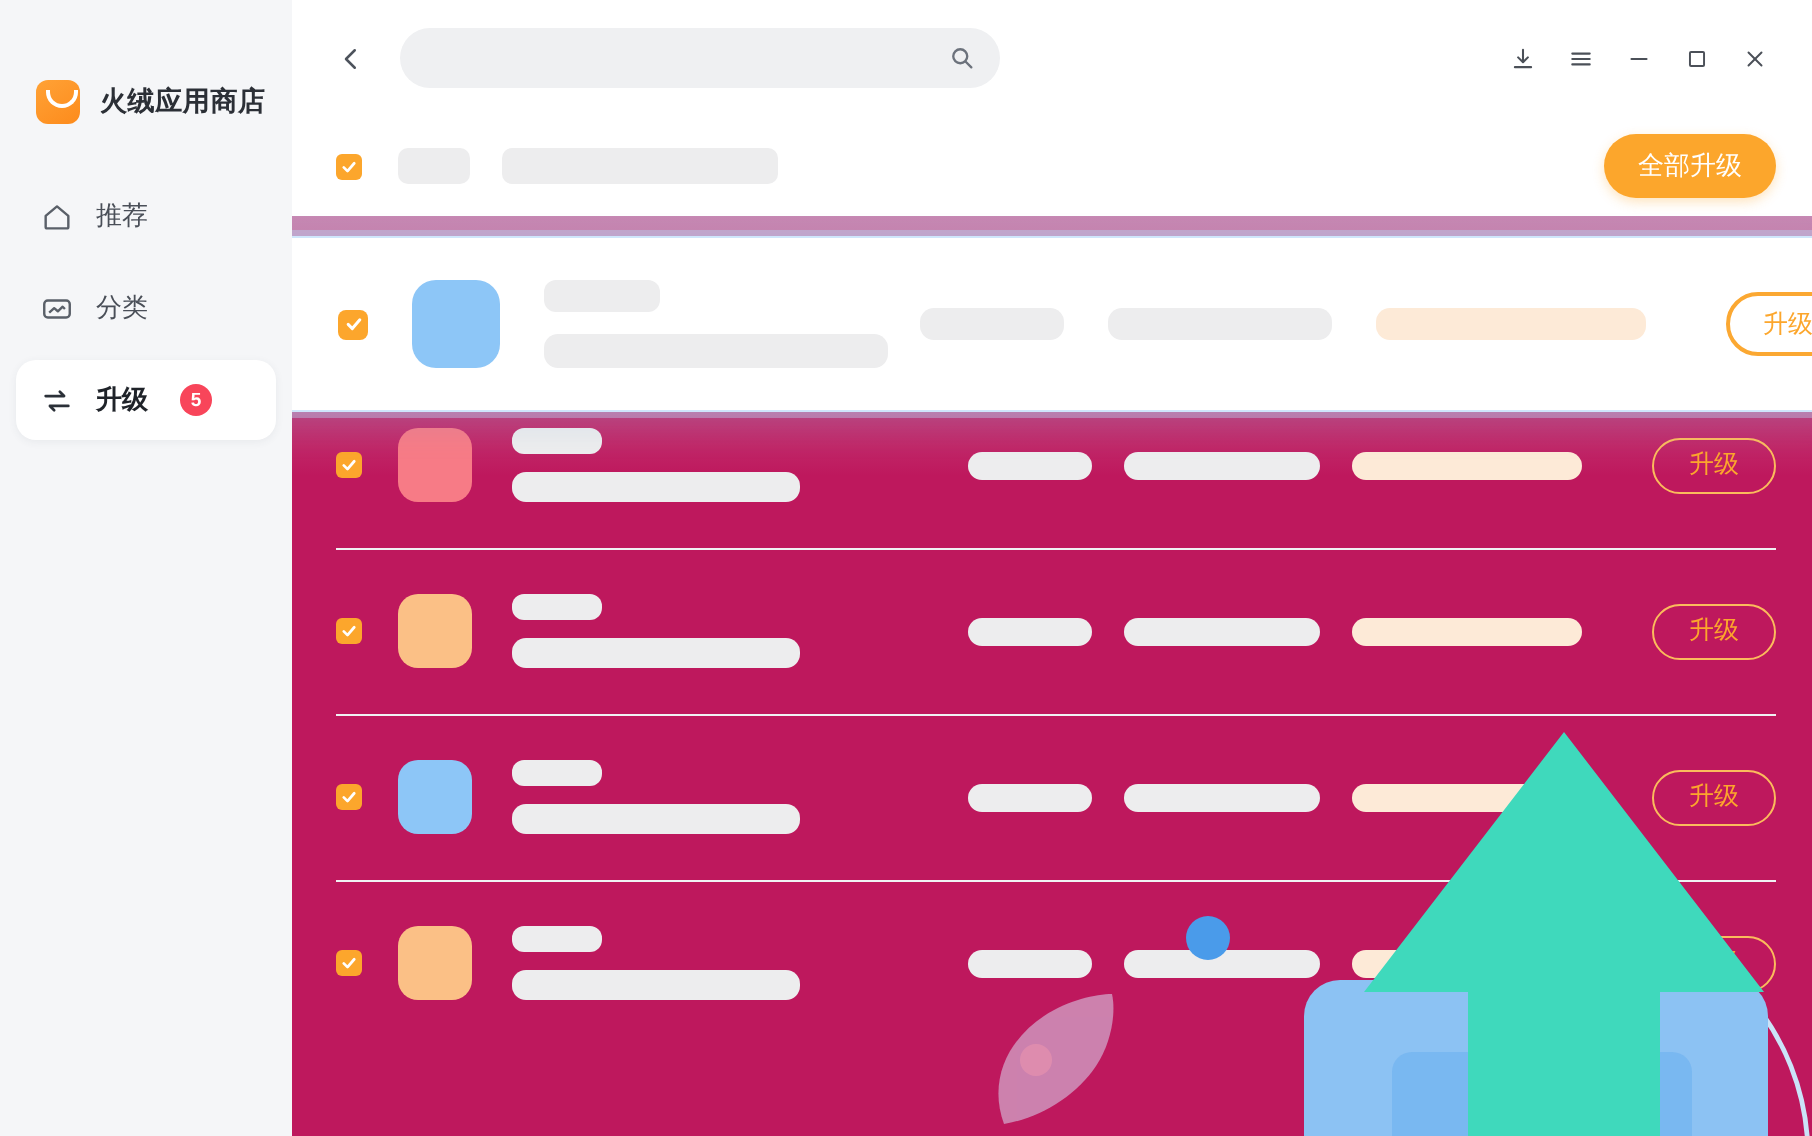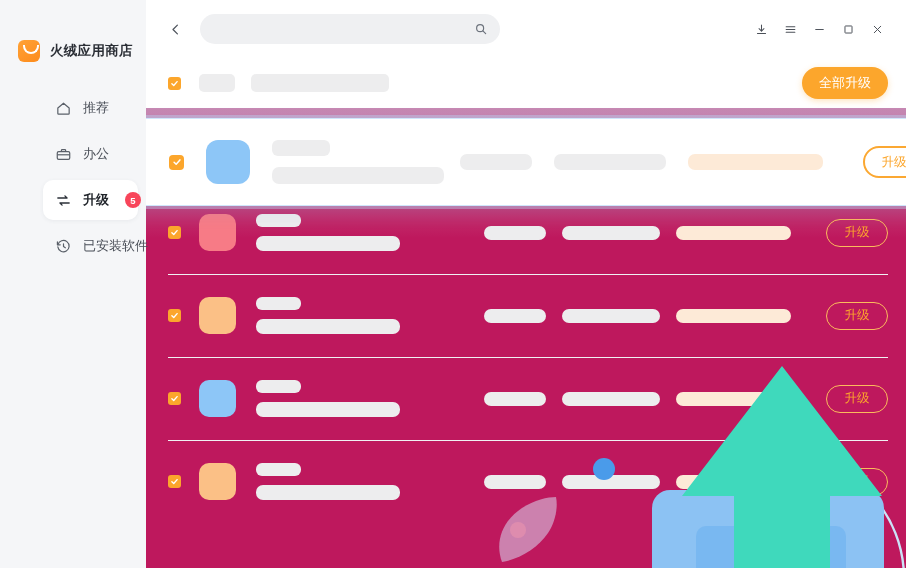--- a/index.html
+++ b/index.html
@@ -47,21 +47,21 @@
     border-radius: 0 0 10px 10px;
   }
   .brand-name {
     font-size: 13.5px;
     font-weight: bold;
     color: #2b2f36;
     letter-spacing: .3px;
     white-space: nowrap;
   }
 
-  .nav { margin-top: 14px; padding: 0 8px; margin-left: 35px; }
+  .nav { margin-top: 14px; padding: 0 8px; }
   .nav-item {
     display: flex; align-items: center;
     gap: 11px;
     height: 40px;
     padding-left: 12px;
     border-radius: 10px;
     margin-bottom: 6px;
     cursor: pointer;
     color: #4a4f58;
     font-size: 13px;
@@ -317,54 +317,43 @@
       <div class="nav-item">
         <span class="nav-ico">
           <svg viewBox="0 0 24 24" fill="none" stroke="currentColor" stroke-width="1.7" stroke-linejoin="round">
               <path d="M4 11.2 12 4.5l8 6.7V19a1 1 0 0 1-1 1H5a1 1 0 0 1-1-1z"></path>
             </svg>
         </span>
         <span class="nav-label">推荐</span>
       </div>
 
 
-
-
       <div class="nav-item">
         <span class="nav-ico">
           <svg viewBox="0 0 24 24" fill="none" stroke="currentColor" stroke-width="1.7" stroke-linejoin="round">
-              <rect x="3.2" y="8" width="17.6" height="11" rx="2"></rect>
-              <path d="M9 8V6.2a1.2 1.2 0 0 1 1.2-1.2h3.6A1.2 1.2 0 0 1 15 6.2V8"></path>
-              <path d="M3.2 12.4h17.6"></path>
+              <rect x="3" y="6" width="18" height="12" rx="2.5"></rect>
+              <path d="M6.5 14.5 10 11.4l2.6 2.2L16 10.4l1.6 1.6"></path>
             </svg>
         </span>
-        <span class="nav-label">办公</span>
-      </div>
+        <span class="nav-label">分类</span>
+      </div>
+
+
 
       <div class="nav-item active">
         <span class="nav-ico">
           <svg viewBox="0 0 24 24" fill="none" stroke="currentColor" stroke-width="1.9" stroke-linecap="round" stroke-linejoin="round">
               <path d="M4 8.5h13l-3-3"></path>
               <path d="M20 15.5H7l3 3"></path>
             </svg>
         </span>
         <span class="nav-label">升级</span>
         <span class="nav-badge">5</span>
       </div>
 
-      <div class="nav-item">
-        <span class="nav-ico">
-          <svg viewBox="0 0 24 24" fill="none" stroke="currentColor" stroke-width="1.7" stroke-linecap="round" stroke-linejoin="round">
-              <path d="M4.2 9.4A8 8 0 1 1 4 12.6"></path>
-              <path d="M3.4 5.6v4h4"></path>
-              <path d="M12 8.2V12l2.6 1.8"></path>
-            </svg>
-        </span>
-        <span class="nav-label">已安装软件</span>
-      </div>
 
     </div>
   </div>
 
   <div id="main">
 
     <div class="topbar">
       <div class="back-btn">
         <svg width="15" height="15" viewBox="0 0 24 24" fill="none" stroke="currentColor" stroke-width="2" stroke-linecap="round" stroke-linejoin="round">
             <path d="M15 5 8 12l7 7"></path>

